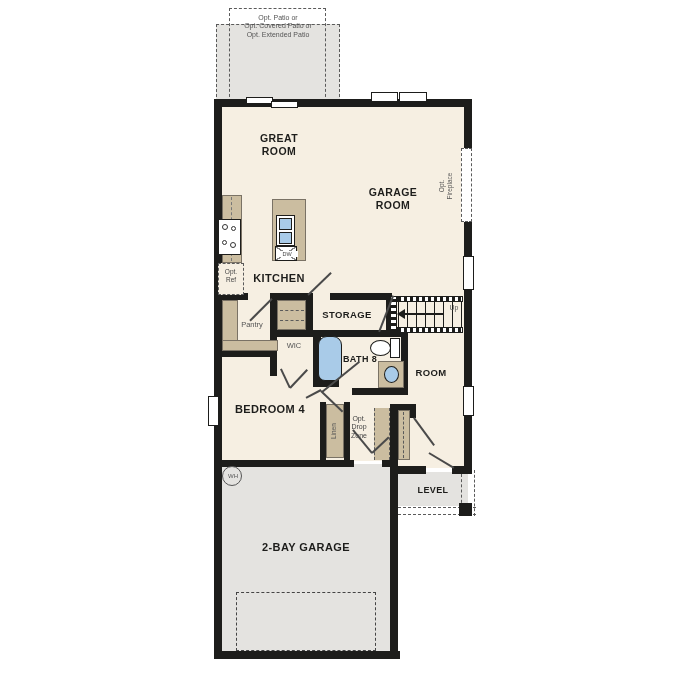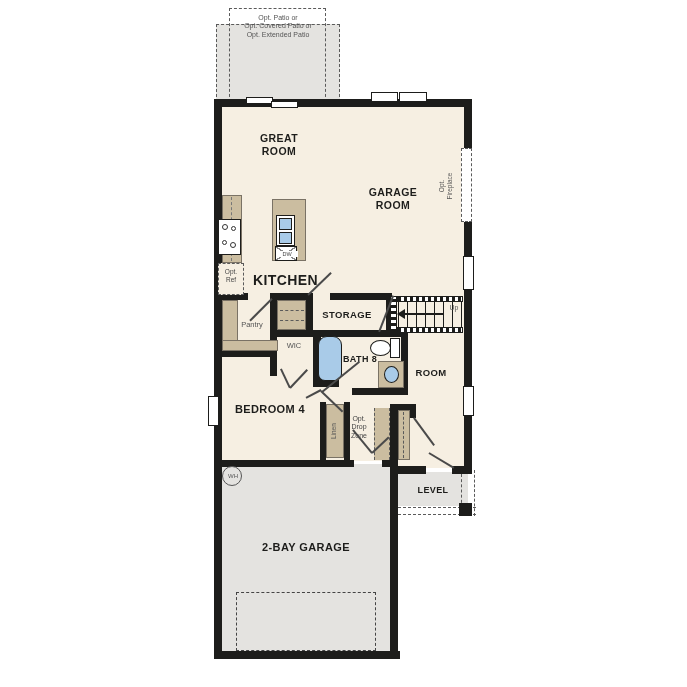--- a/index.html
+++ b/index.html
@@ -88,21 +88,21 @@
   <div class="dashed" style="left:218px;top:263px;width:26px;height:32px;background:#f6efe2;border-width:1.5px;"></div>
   <div class="sm" style="left:219px;top:268px;width:24px;font-size:6.5px;">Opt. Ref</div>
   <div class="flr tan" style="left:272px;top:199px;width:34px;height:62px;border:1px solid #7a7265;"></div>
   <div class="abs" style="left:276px;top:215px;width:19px;height:31px;background:#fff;border:1px solid #1d1d1b;">
     <div class="abs" style="left:2px;top:2px;width:13px;height:12px;background:#a9cbe8;border:1px solid #1d1d1b;"></div>
     <div class="abs" style="left:2px;top:16px;width:13px;height:12px;background:#a9cbe8;border:1px solid #1d1d1b;"></div>
   </div>
   <div class="abs" style="left:275px;top:246px;width:22px;height:15px;border:1px solid #1d1d1b;background:linear-gradient(to top right,transparent 47%,#888 47% 53%,transparent 53%),linear-gradient(to bottom right,transparent 47%,#888 47% 53%,transparent 53%),#fff;">
     <div class="sm" style="left:0;top:4px;width:22px;font-size:5.5px;background:#fff;">DW</div>
   </div>
-  <div class="lbl" style="left:253px;top:272px;width:64px;font-size:14px;">KITCHEN</div>
+  <div class="lbl" style="left:247px;top:272px;width:64px;font-size:11px;">KITCHEN</div>
 
   <div class="flr tan" style="left:222px;top:300px;width:16px;height:50px;border:1px solid #7a7265;"></div>
   <div class="flr tan" style="left:222px;top:340px;width:56px;height:11px;border:1px solid #7a7265;"></div>
   <div class="sm" style="left:230px;top:321px;width:44px;font-size:7.5px;color:#555;">Pantry</div>
 
   <div class="flr tan" style="left:277px;top:300px;width:29px;height:30px;border:1px solid #7a7265;">
     <div class="abs" style="left:2px;top:9px;width:24px;border-top:1.2px dashed #5a5a5a;"></div>
     <div class="abs" style="left:2px;top:19px;width:24px;border-top:1.2px dashed #5a5a5a;"></div>
   </div>
 

